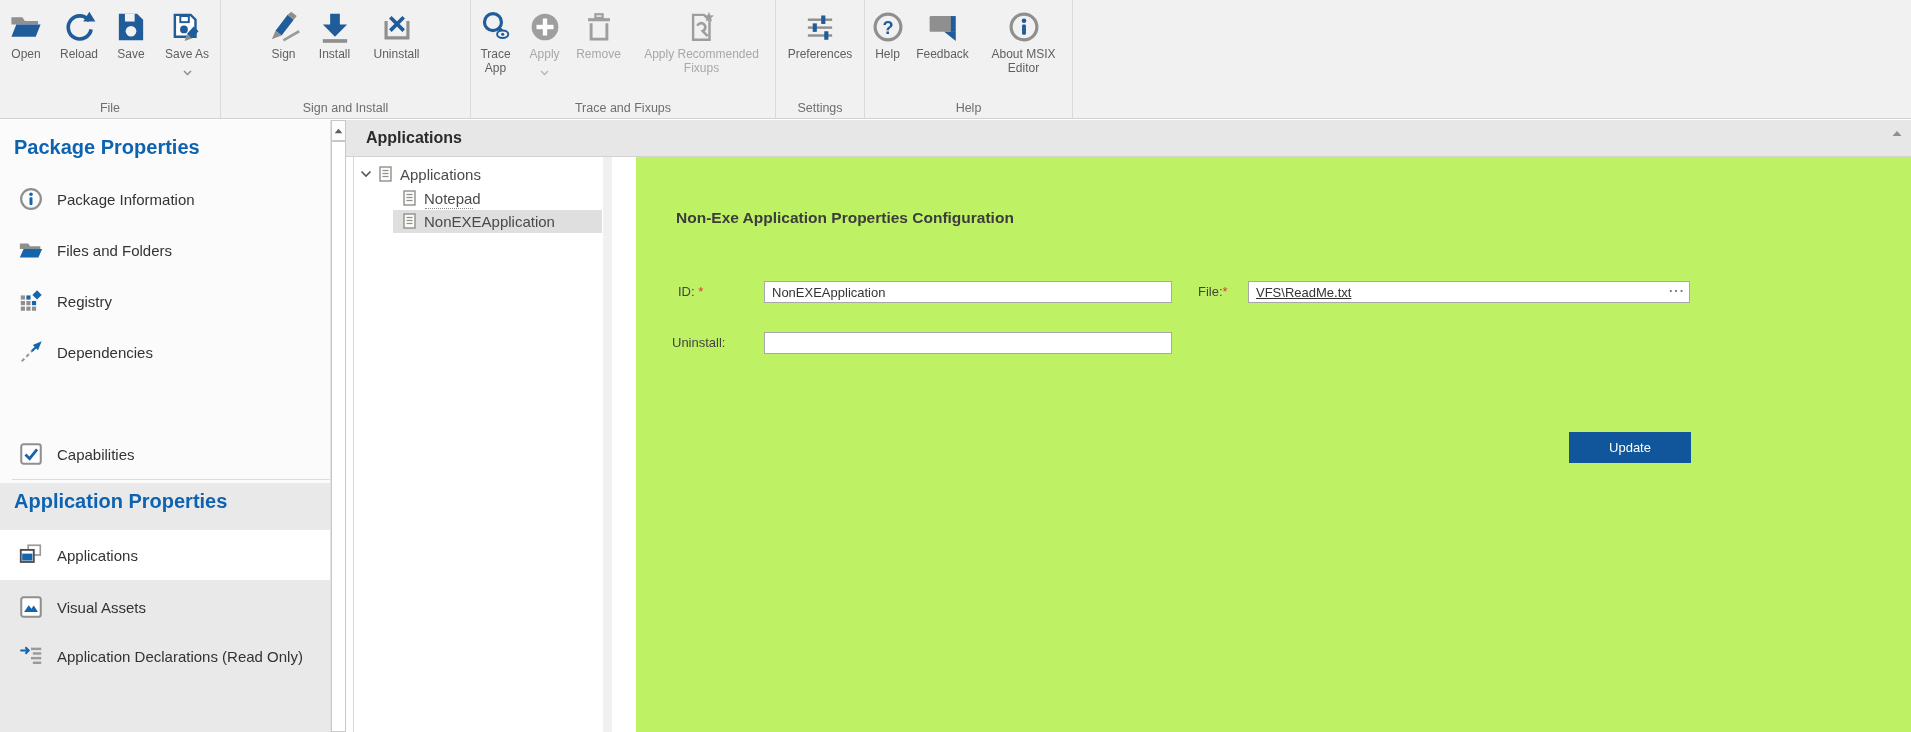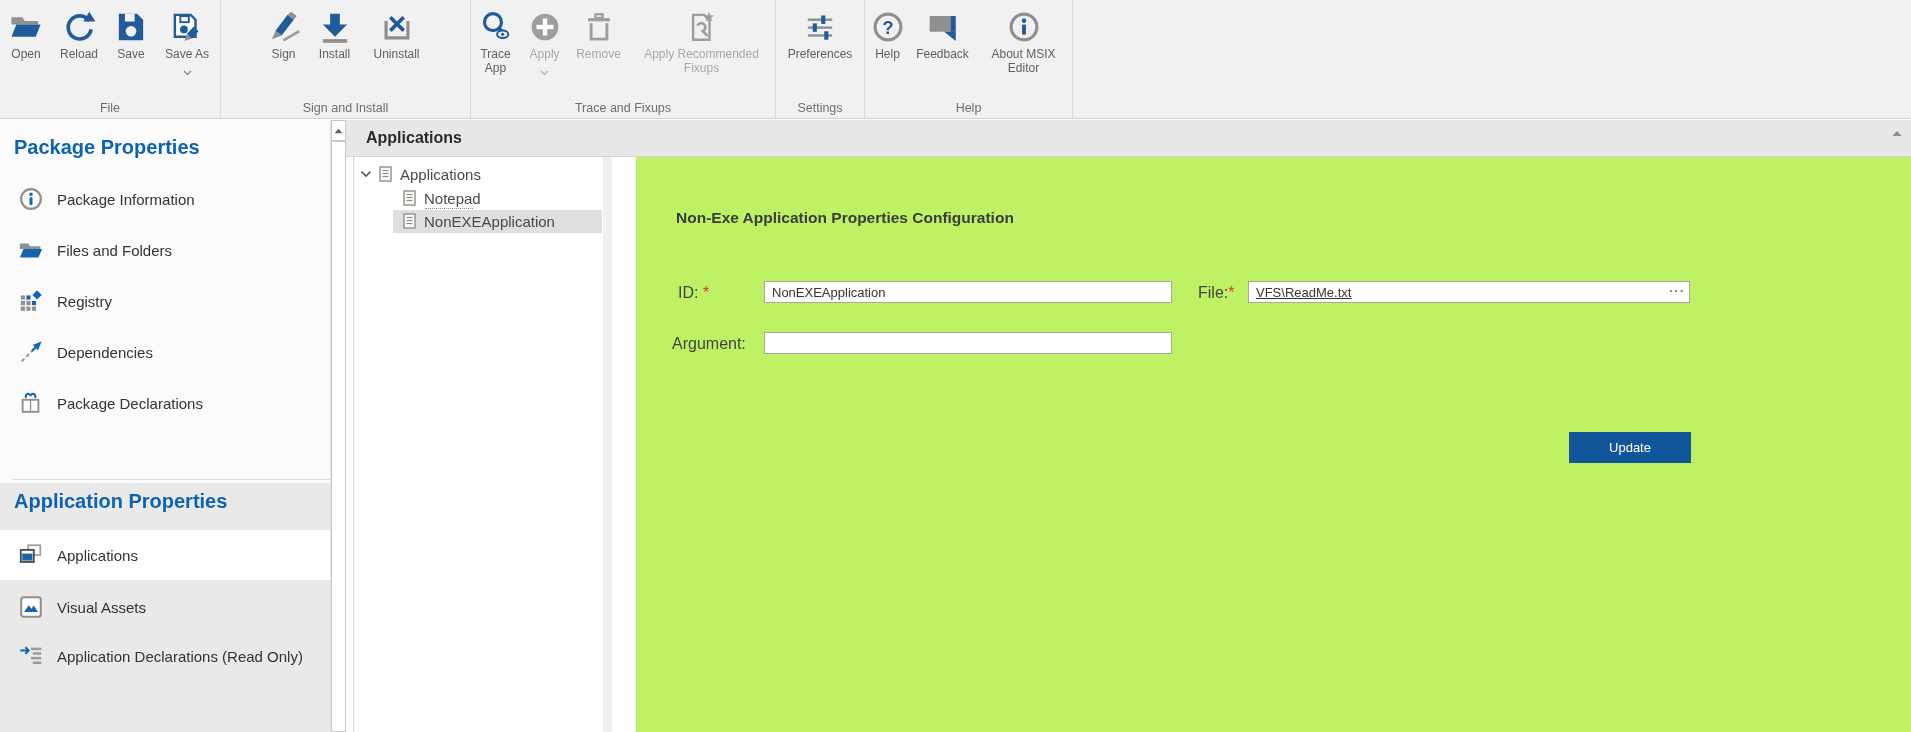--- a/index.html
+++ b/index.html
@@ -45,21 +45,21 @@
               border-left:1px solid #d6d6d6;box-sizing:border-box;}
   .trow{position:absolute;height:22px;display:flex;align-items:center;font-size:15px;color:#4a4a4a;cursor:default;}
   .trow .tic{margin-right:8px;display:flex;align-items:center;}
   .tree-sel{position:absolute;left:39px;right:1px;top:53px;height:23px;background:#dfdfdf;}
   .dotted{position:absolute;left:71px;top:51px;width:48px;border-bottom:1px dotted #8a8a8a;}
 
   .gutter{position:absolute;left:603px;top:157px;width:9px;bottom:0;background:#f0f0f0;}
 
   .form-panel{position:absolute;left:612px;top:157px;right:0;bottom:0;background:#bef264;margin-left:24px;}
   .form-h{position:absolute;left:40px;top:52px;font-size:15.5px;font-weight:bold;color:#3c3c3c;}
-  .flabel{position:absolute;font-size:16px;color:#444;}
+  .flabel{position:absolute;font-size:13px;color:#444;}
   .req{color:#d83b3b;}
   .tinput{position:absolute;height:22px;border:1px solid #a8a8a8;background:#fff;font-size:13px;color:#333;
           padding:0 7px;box-sizing:border-box;font-family:"Liberation Sans","DejaVu Sans",sans-serif;}
   .file-wrap{position:absolute;left:612px;top:124px;width:442px;height:22px;}
   .file-wrap .tinput{left:0;top:0;width:442px;}
   .browse{position:absolute;right:5px;top:2px;font-size:13px;font-weight:bold;color:#777;letter-spacing:1px;cursor:default;}
   .update-btn{position:absolute;left:933px;top:275px;width:122px;height:31px;background:#11569b;color:#fff;
               border:none;font-size:13px;font-family:"Liberation Sans","DejaVu Sans",sans-serif;cursor:default;}
 </style>
 </head>
@@ -319,31 +319,30 @@
       <span class="sic">
         <svg width="26" height="26" viewBox="0 0 28 28">
             <line x1="4" y1="24" x2="16" y2="12" stroke="#9a9a9a" stroke-width="2.2" stroke-dasharray="4 3"></line>
             <line x1="15" y1="13" x2="20" y2="8" stroke="#1565ad" stroke-width="2.4"></line>
             <polygon points="25.5,2.5 16,6.5 21.5,12" fill="#1565ad"></polygon>
           </svg>
       </span>
       <span class="stxt">Dependencies</span>
     </div>
 
-    <div class="srow" style="top:258px">
-      <span class="sic">
-        <svg width="26" height="26" viewBox="0 0 28 28">
-            <rect x="5" y="10.5" width="17" height="13" fill="#fff" stroke="#8f8f8f" stroke-width="2"></rect>
-            <line x1="13.5" y1="10.5" x2="13.5" y2="23.5" stroke="#8f8f8f" stroke-width="1.4"></line>
-            <path d="M9 8.5 a2.6 2.6 0 1 1 4.5 -1.8 a2.6 2.6 0 1 1 4.5 1.8" fill="none" stroke="#1565ad" stroke-width="2.2"></path>
-          </svg>
-      </span>
-      <span class="stxt">Package Declarations</span>
-    </div>
-
+
+    <div class="srow" style="top:309px">
+      <span class="sic">
+        <svg width="26" height="26" viewBox="0 0 28 28">
+            <rect x="3.5" y="3.5" width="21" height="21" rx="2.5" fill="#fff" stroke="#8f8f8f" stroke-width="2.2"></rect>
+            <path d="M8 14.5 l4.5 4.5 L20.5 9" fill="none" stroke="#1565ad" stroke-width="3"></path>
+          </svg>
+      </span>
+      <span class="stxt">Capabilities</span>
+    </div>
 
     <div class="side-div"></div>
 
     <div class="side-h" style="top:370px">Application Properties</div>
 
     <div class="srow sel" style="top:410px">
       <span class="sic">
         <svg width="26" height="26" viewBox="0 0 28 28">
             <rect x="11" y="3.5" width="13" height="10.5" fill="none" stroke="#9a9a9a" stroke-width="1.8"></rect>
             <rect x="3" y="8.5" width="14" height="13" fill="#fff" stroke="#4d4d4d" stroke-width="2"></rect>
@@ -463,20 +462,20 @@
 
     <div class="flabel" style="left:562px;top:127px">
       <span>File:</span><span class="req">*</span>
     </div>
     <div class="file-wrap">
       <input class="tinput" type="text" style="left: 0px; top: 0px; text-decoration: underline;" value="VFS\ReadMe.txt">
       <span class="browse">···</span>
     </div>
 
     <div class="flabel" style="left:36px;top:178px">
-      <span>Argument:</span>
+      <span>Uninstall:</span>
     </div>
     <input class="tinput" style="left: 128px; top: 175px; width: 408px;" type="text" value="">
 
     <button class="update-btn">Update</button>
   </div>
 
 </div>
 
 </body></html>

